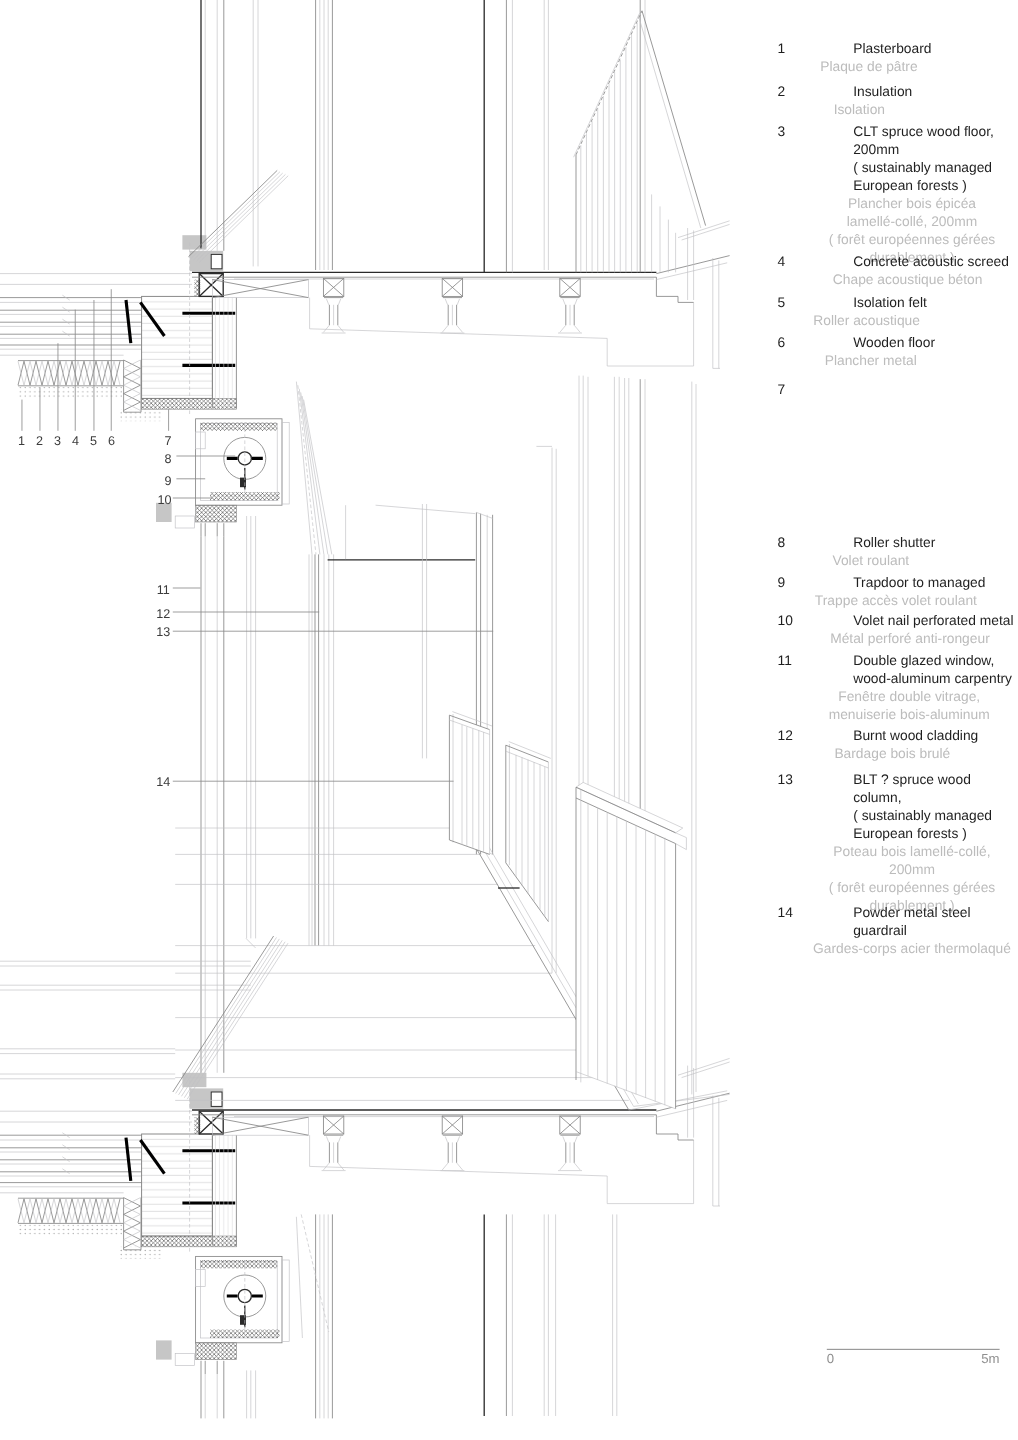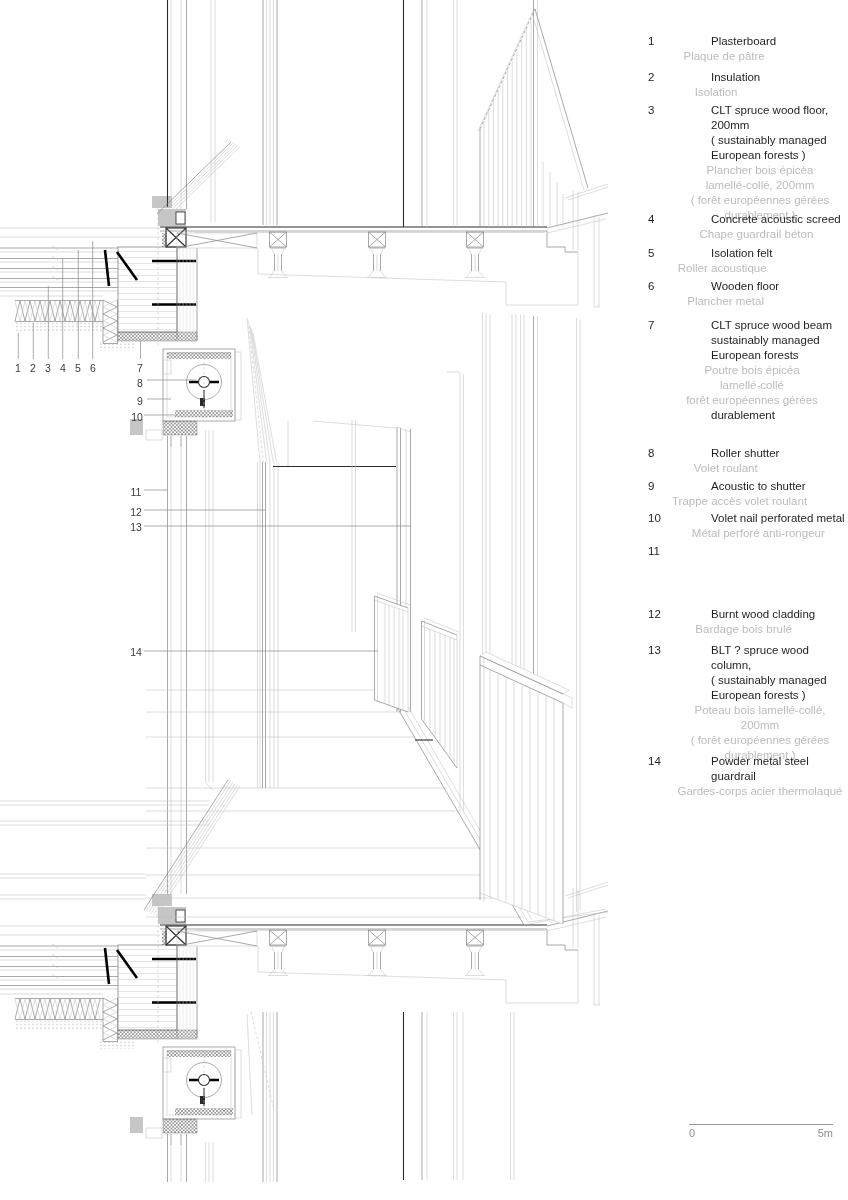--- a/index.html
+++ b/index.html
@@ -306,72 +306,69 @@
     <div class="lg-fr">Plancher bois épicéa
 lamellé-collé, 200mm
 ( forêt européennes gérées
 durablement )</div>
         </div>
   </div>
   <div class="lg-item" style="top:212px">
     <span class="lg-num">4</span>
     <div class="lg-text">
           <div class="lg-en">Concrete acoustic screed</div>
-    <div class="lg-fr">Chape guardrail béton</div>
+    <div class="lg-fr">Chape acoustique béton</div>
         </div>
   </div>
   <div class="lg-item" style="top:246px">
     <span class="lg-num">5</span>
     <div class="lg-text">
           <div class="lg-en">Isolation felt</div>
     <div class="lg-fr">Roller acoustique</div>
         </div>
   </div>
   <div class="lg-item" style="top:279px">
     <span class="lg-num">6</span>
     <div class="lg-text">
           <div class="lg-en">Wooden floor</div>
     <div class="lg-fr">Plancher metal</div>
         </div>
   </div>
   <div class="lg-item" style="top:318px">
     <span class="lg-num">7</span>
-    <div class="lg-text">
-          <div class="lg-en">CLT spruce wood beam
-sustainably managed
-European forests</div>
-    <div class="lg-fr">Poutre bois épicéa
-lamellé-collé
-forêt européennes gérées</div>
-    <div class="lg-en">durablement</div>
-        </div>
   </div>
   <div class="lg-item" style="top:446px">
     <span class="lg-num">8</span>
     <div class="lg-text">
           <div class="lg-en">Roller shutter</div>
     <div class="lg-fr">Volet roulant</div>
         </div>
   </div>
   <div class="lg-item" style="top:479px">
     <span class="lg-num">9</span>
     <div class="lg-text">
-          <div class="lg-en">Acoustic to shutter</div>
+          <div class="lg-en">Trapdoor to managed</div>
     <div class="lg-fr">Trappe accès volet roulant</div>
         </div>
   </div>
   <div class="lg-item" style="top:511px">
     <span class="lg-num">10</span>
     <div class="lg-text">
           <div class="lg-en">Volet nail perforated metal</div>
     <div class="lg-fr">Métal perforé anti-rongeur</div>
         </div>
   </div>
   <div class="lg-item" style="top:544px">
     <span class="lg-num">11</span>
+    <div class="lg-text">
+          <div class="lg-en">Double glazed window,
+wood-aluminum carpentry</div>
+    <div class="lg-fr">Fenêtre double vitrage,
+menuiserie bois-aluminum</div>
+        </div>
   </div>
   <div class="lg-item" style="top:607px">
     <span class="lg-num">12</span>
     <div class="lg-text">
           <div class="lg-en">Burnt wood cladding</div>
     <div class="lg-fr">Bardage bois brulé</div>
         </div>
   </div>
   <div class="lg-item" style="top:643px">
     <span class="lg-num">13</span>

